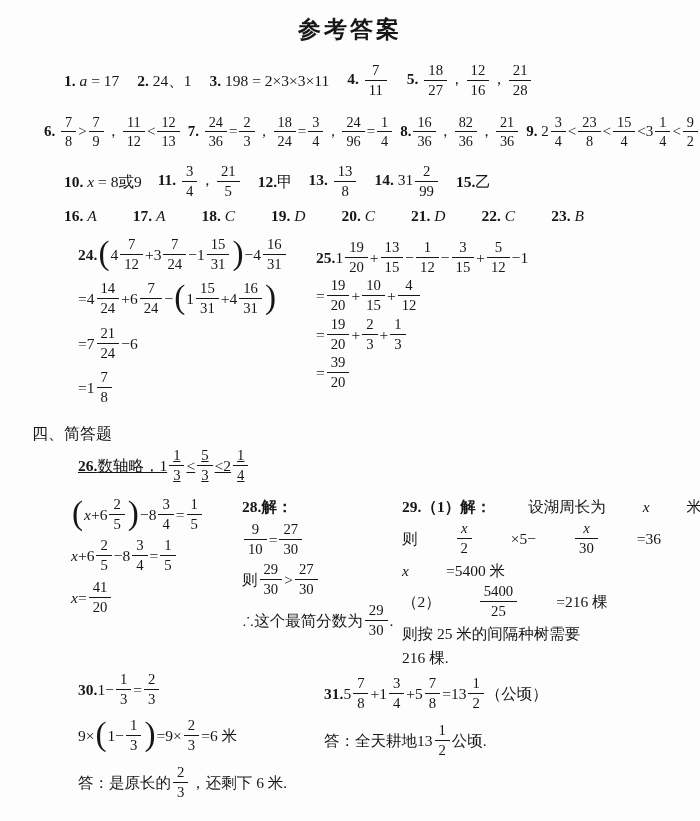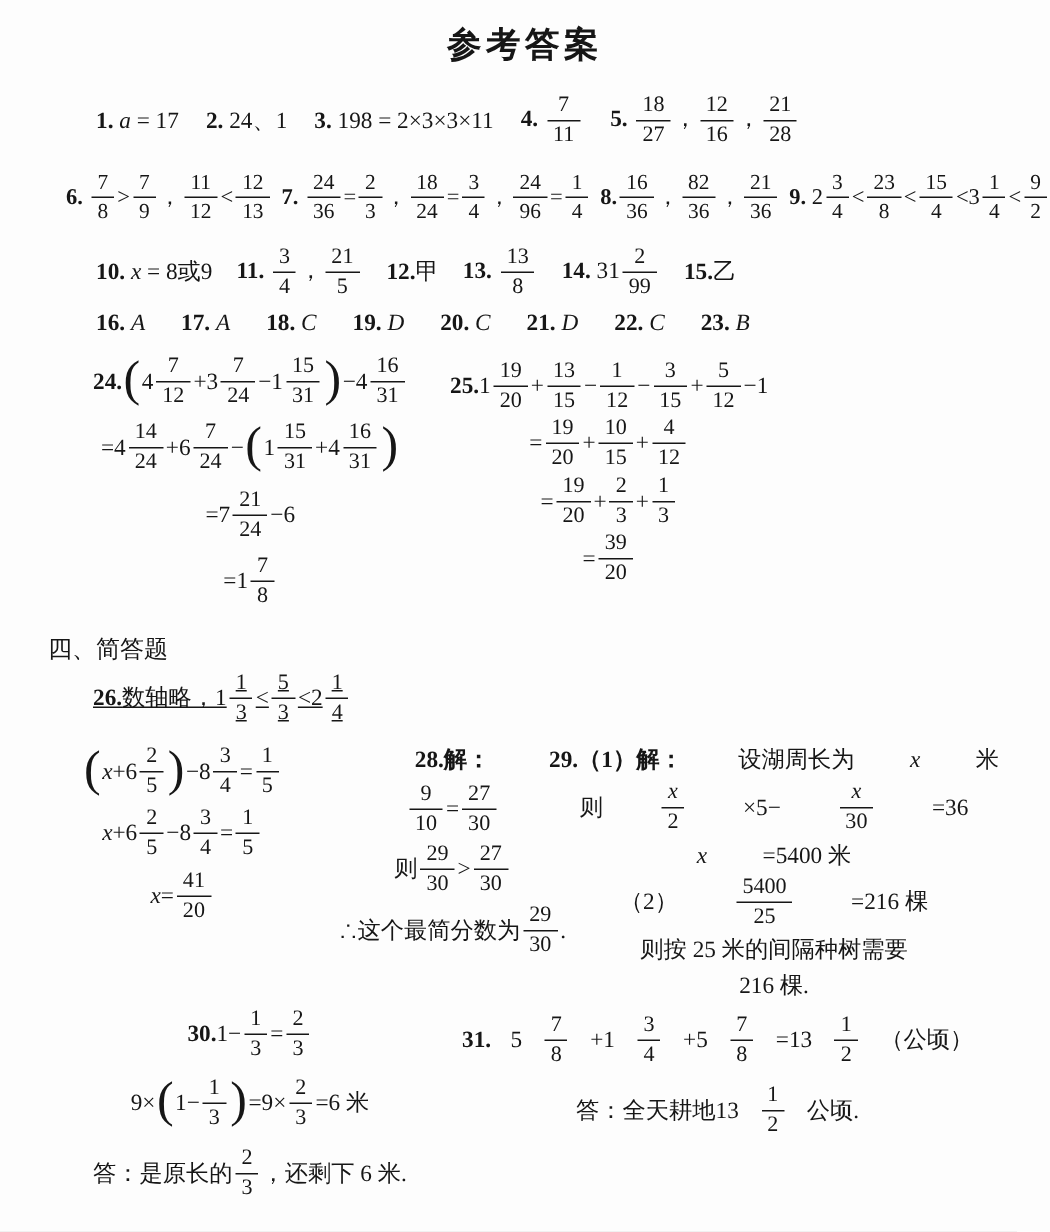--- a/index.html
+++ b/index.html
@@ -10,39 +10,39 @@
     font-size:15.5px;line-height:1.25;
   }
   .title{
     position:absolute;top:16px;left:0;width:100%;margin:0;
     text-align:center;font-size:23px;font-weight:bold;letter-spacing:3px;
   }
   .row{position:absolute;display:flex;align-items:center;white-space:nowrap;}
   #r1{top:55px;left:64px;gap:18px;height:52px;}
   #r2{top:105px;left:44px;gap:6px;height:54px;font-size:15px;}
   #r3{top:157px;left:64px;gap:16px;height:50px;}
-  #r4{top:204px;left:64px;gap:24px;height:24px;}
+  #r4{top:204px;left:64px;gap:36px;height:24px;}
   .blk{position:absolute;}
-  .mline{white-space:nowrap;display:flex;align-items:center;margin:0 0 7px 0;min-height:20px;justify-content:center;}
+  .mline{white-space:nowrap;display:flex;align-items:center;margin:0 0 7px 16px;min-height:20px;}
   #p24{left:62px;top:237px;}
   #p24 .mline{margin-bottom:9px;}
   #p25{left:300px;top:240px;}
   #p25 .mline{margin-bottom:3px;}
   #sec4{left:32px;top:424px;font-size:16px;}
   #p26{left:62px;top:448px;text-decoration:underline;}
   #p27{left:55px;top:497px;}
   #p27 .mline{margin-bottom:6px;}
   #p28{left:226px;top:497px;}
   #p28 .mline{margin-bottom:5px;}
   #p29{left:386px;top:497px;width:260px;}
   #p29 .mline{margin-bottom:4px;gap:37px;}
   #p30{left:62px;top:672px;}
   #p30 .mline{margin-bottom:11px;}
   #p31{left:308px;top:676px;}
-  #p31 .mline{margin-bottom:12px;gap:13px;}
+  #p31 .mline{margin-bottom:12px;}
   .frac{
     display:inline-flex;flex-direction:column;align-items:stretch;
     text-align:center;vertical-align:middle;margin:0 2px;line-height:1;
     font-size:0.95em;position:relative;top:-1px;
   }
   .fnum{display:block;padding:1px 4px 2px;border-bottom:1.3px solid currentColor;}
   .fden{display:block;padding:2px 4px 0;}
   .bigp{
     font-size:2.15em;line-height:0;vertical-align:middle;font-weight:400;
     padding:0 1px;position:relative;top:-2px;

